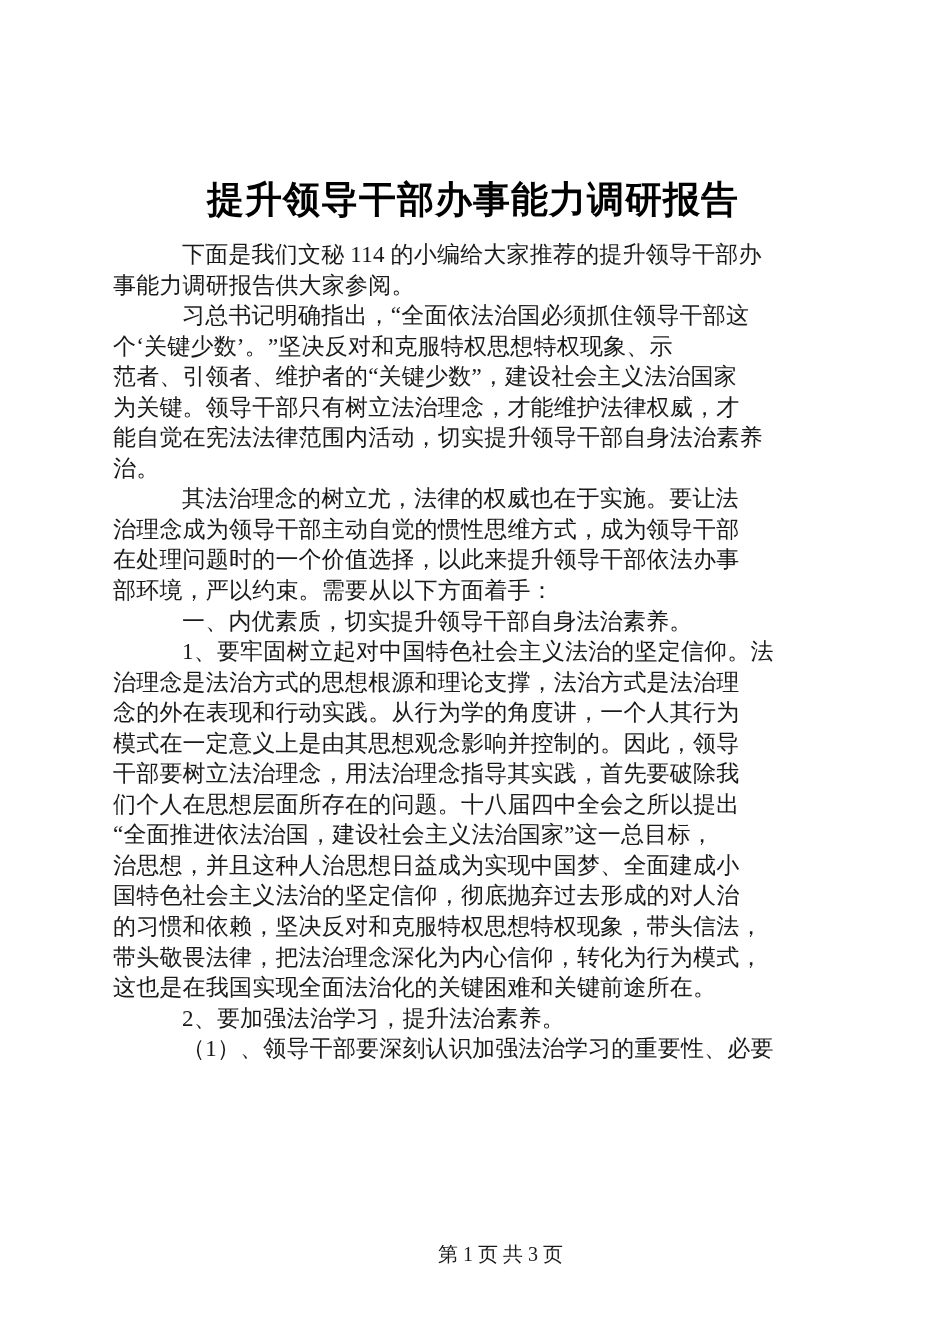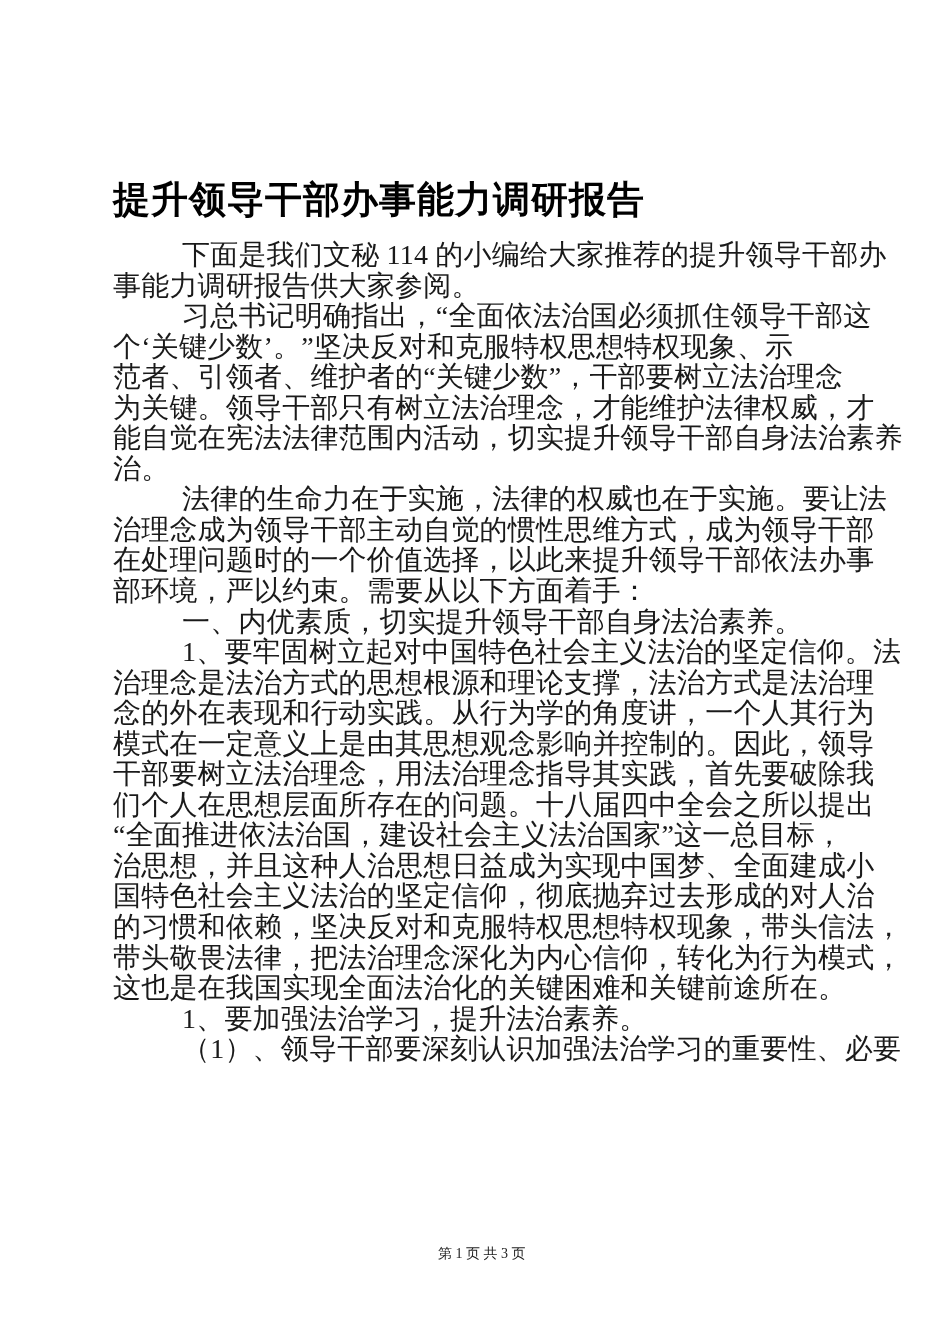--- a/index.html
+++ b/index.html
@@ -10,84 +10,85 @@
     background: #ffffff;
     overflow: hidden;
     font-family: "Liberation Serif", serif;
   }
   .doc-title {
     position: absolute;
     top: 174px;
     left: 113px;
     width: 720px;
     margin: 0;
+    text-align: center;
     font-size: 37px;
     line-height: 52px;
     font-weight: 700;
     color: #000000;
     letter-spacing: 1px;
     white-space: nowrap;
   }
   .doc-body {
     position: absolute;
     top: 240px;
     left: 113px;
     width: 722px;
   }
   .line {
-    font-size: 28px;
+    font-size: 23px;
     line-height: 30.55px;
     height: 30.55px;
     white-space: nowrap;
     color: #1a1a1a;
     letter-spacing: 0.2px;
   }
   .line.ind { text-indent: 69px; }
   .footer {
     position: absolute;
     top: 1241px;
     left: 438px;
-    font-size: 14px;
+    font-size: 20px;
     line-height: 26px;
     color: #1a1a1a;
     white-space: nowrap;
   }
 </style>
 </head>
 <body>
 
 <div class="page">
   <h1 class="doc-title">提升领导干部办事能力调研报告</h1>
 
   <div class="doc-body">
       <div class="line ind">下面是我们文秘 114 的小编给大家推荐的提升领导干部办</div>
       <div class="line">事能力调研报告供大家参阅。</div>
       <div class="line ind">习总书记明确指出，“全面依法治国必须抓住领导干部这</div>
       <div class="line">个‘关键少数’。”坚决反对和克服特权思想特权现象、示</div>
-      <div class="line">范者、引领者、维护者的“关键少数”，干部要树立法治理念</div>
+      <div class="line">范者、引领者、维护者的“关键少数”，建设社会主义法治国家</div>
       <div class="line">为关键。领导干部只有树立法治理念，才能维护法律权威，才</div>
       <div class="line">能自觉在宪法法律范围内活动，切实提升领导干部自身法治素养</div>
       <div class="line">治。</div>
-      <div class="line ind">法律的生命力在于实施，法律的权威也在于实施。要让法</div>
+      <div class="line ind">其法治理念的树立尤，法律的权威也在于实施。要让法</div>
       <div class="line">治理念成为领导干部主动自觉的惯性思维方式，成为领导干部</div>
       <div class="line">在处理问题时的一个价值选择，以此来提升领导干部依法办事</div>
       <div class="line">部环境，严以约束。需要从以下方面着手：</div>
       <div class="line ind">一、内优素质，切实提升领导干部自身法治素养。</div>
       <div class="line ind">1、要牢固树立起对中国特色社会主义法治的坚定信仰。法</div>
       <div class="line">治理念是法治方式的思想根源和理论支撑，法治方式是法治理</div>
       <div class="line">念的外在表现和行动实践。从行为学的角度讲，一个人其行为</div>
       <div class="line">模式在一定意义上是由其思想观念影响并控制的。因此，领导</div>
       <div class="line">干部要树立法治理念，用法治理念指导其实践，首先要破除我</div>
       <div class="line">们个人在思想层面所存在的问题。十八届四中全会之所以提出</div>
       <div class="line">“全面推进依法治国，建设社会主义法治国家”这一总目标，</div>
       <div class="line">治思想，并且这种人治思想日益成为实现中国梦、全面建成小</div>
       <div class="line">国特色社会主义法治的坚定信仰，彻底抛弃过去形成的对人治</div>
       <div class="line">的习惯和依赖，坚决反对和克服特权思想特权现象，带头信法，</div>
       <div class="line">带头敬畏法律，把法治理念深化为内心信仰，转化为行为模式，</div>
       <div class="line">这也是在我国实现全面法治化的关键困难和关键前途所在。</div>
-      <div class="line ind">1、要加强法治学习，提升法治素养。</div>
+      <div class="line ind">2、要加强法治学习，提升法治素养。</div>
       <div class="line ind">（1）、领导干部要深刻认识加强法治学习的重要性、必要</div>
     </div>
 
   <div class="footer">
     <span>第 1 页  共 3 页</span>
   </div>
 </div>
 
 </body></html>

